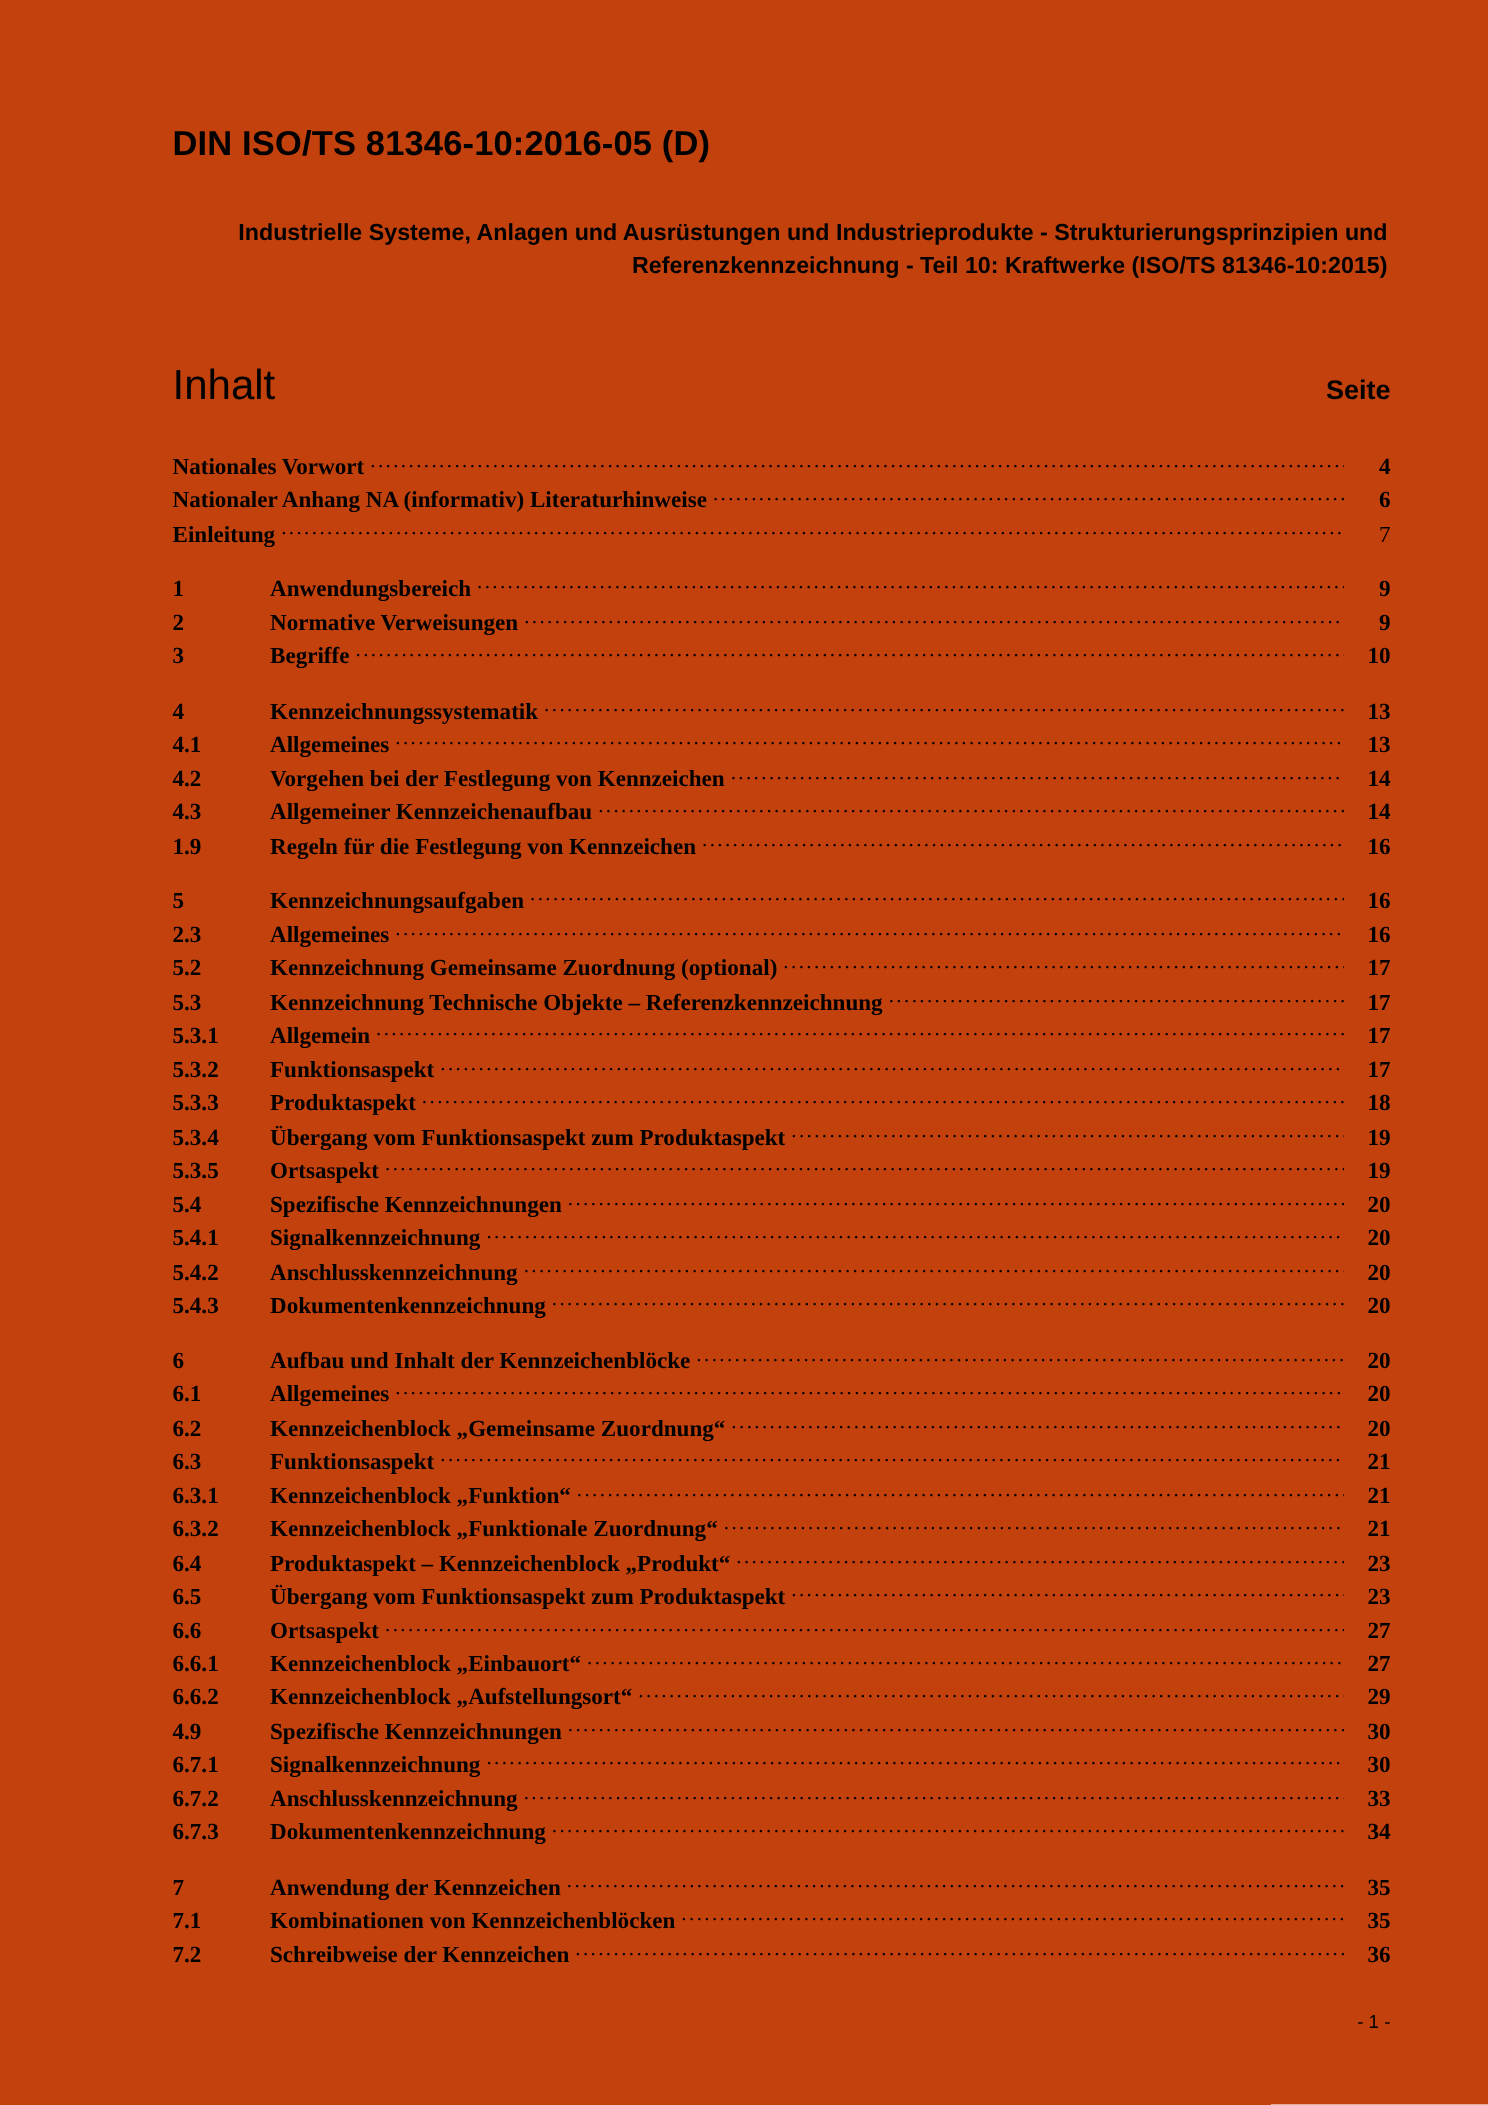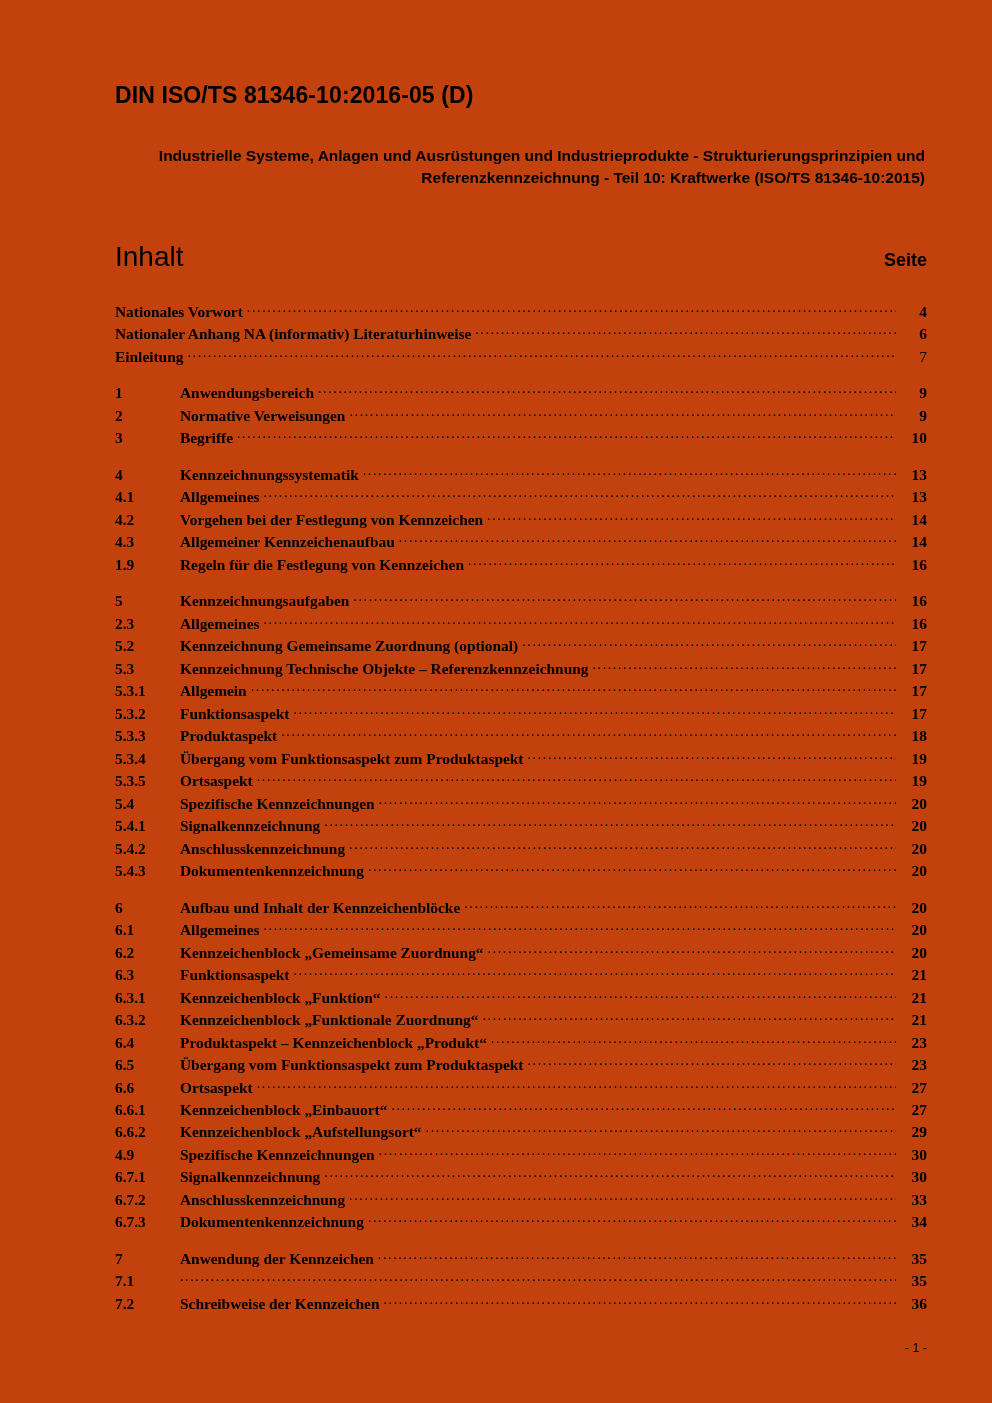--- a/index.html
+++ b/index.html
@@ -377,20 +377,21 @@
       </div>
       <div class="toc-group">
         <div class="toc-row">
           <span class="toc-num">7</span>
           <span class="toc-label bold">Anwendung der Kennzeichen</span>
           <span class="toc-dots"></span>
           <span class="toc-page bold">35</span>
         </div>
         <div class="toc-row">
           <span class="toc-num">7.1</span>
+          <span class="toc-label bold">Kombinationen von Kennzeichenblöcken</span>
           <span class="toc-dots"></span>
           <span class="toc-page bold">35</span>
         </div>
         <div class="toc-row">
           <span class="toc-num">7.2</span>
           <span class="toc-label bold">Schreibweise der Kennzeichen</span>
           <span class="toc-dots"></span>
           <span class="toc-page bold">36</span>
         </div>
       </div>

